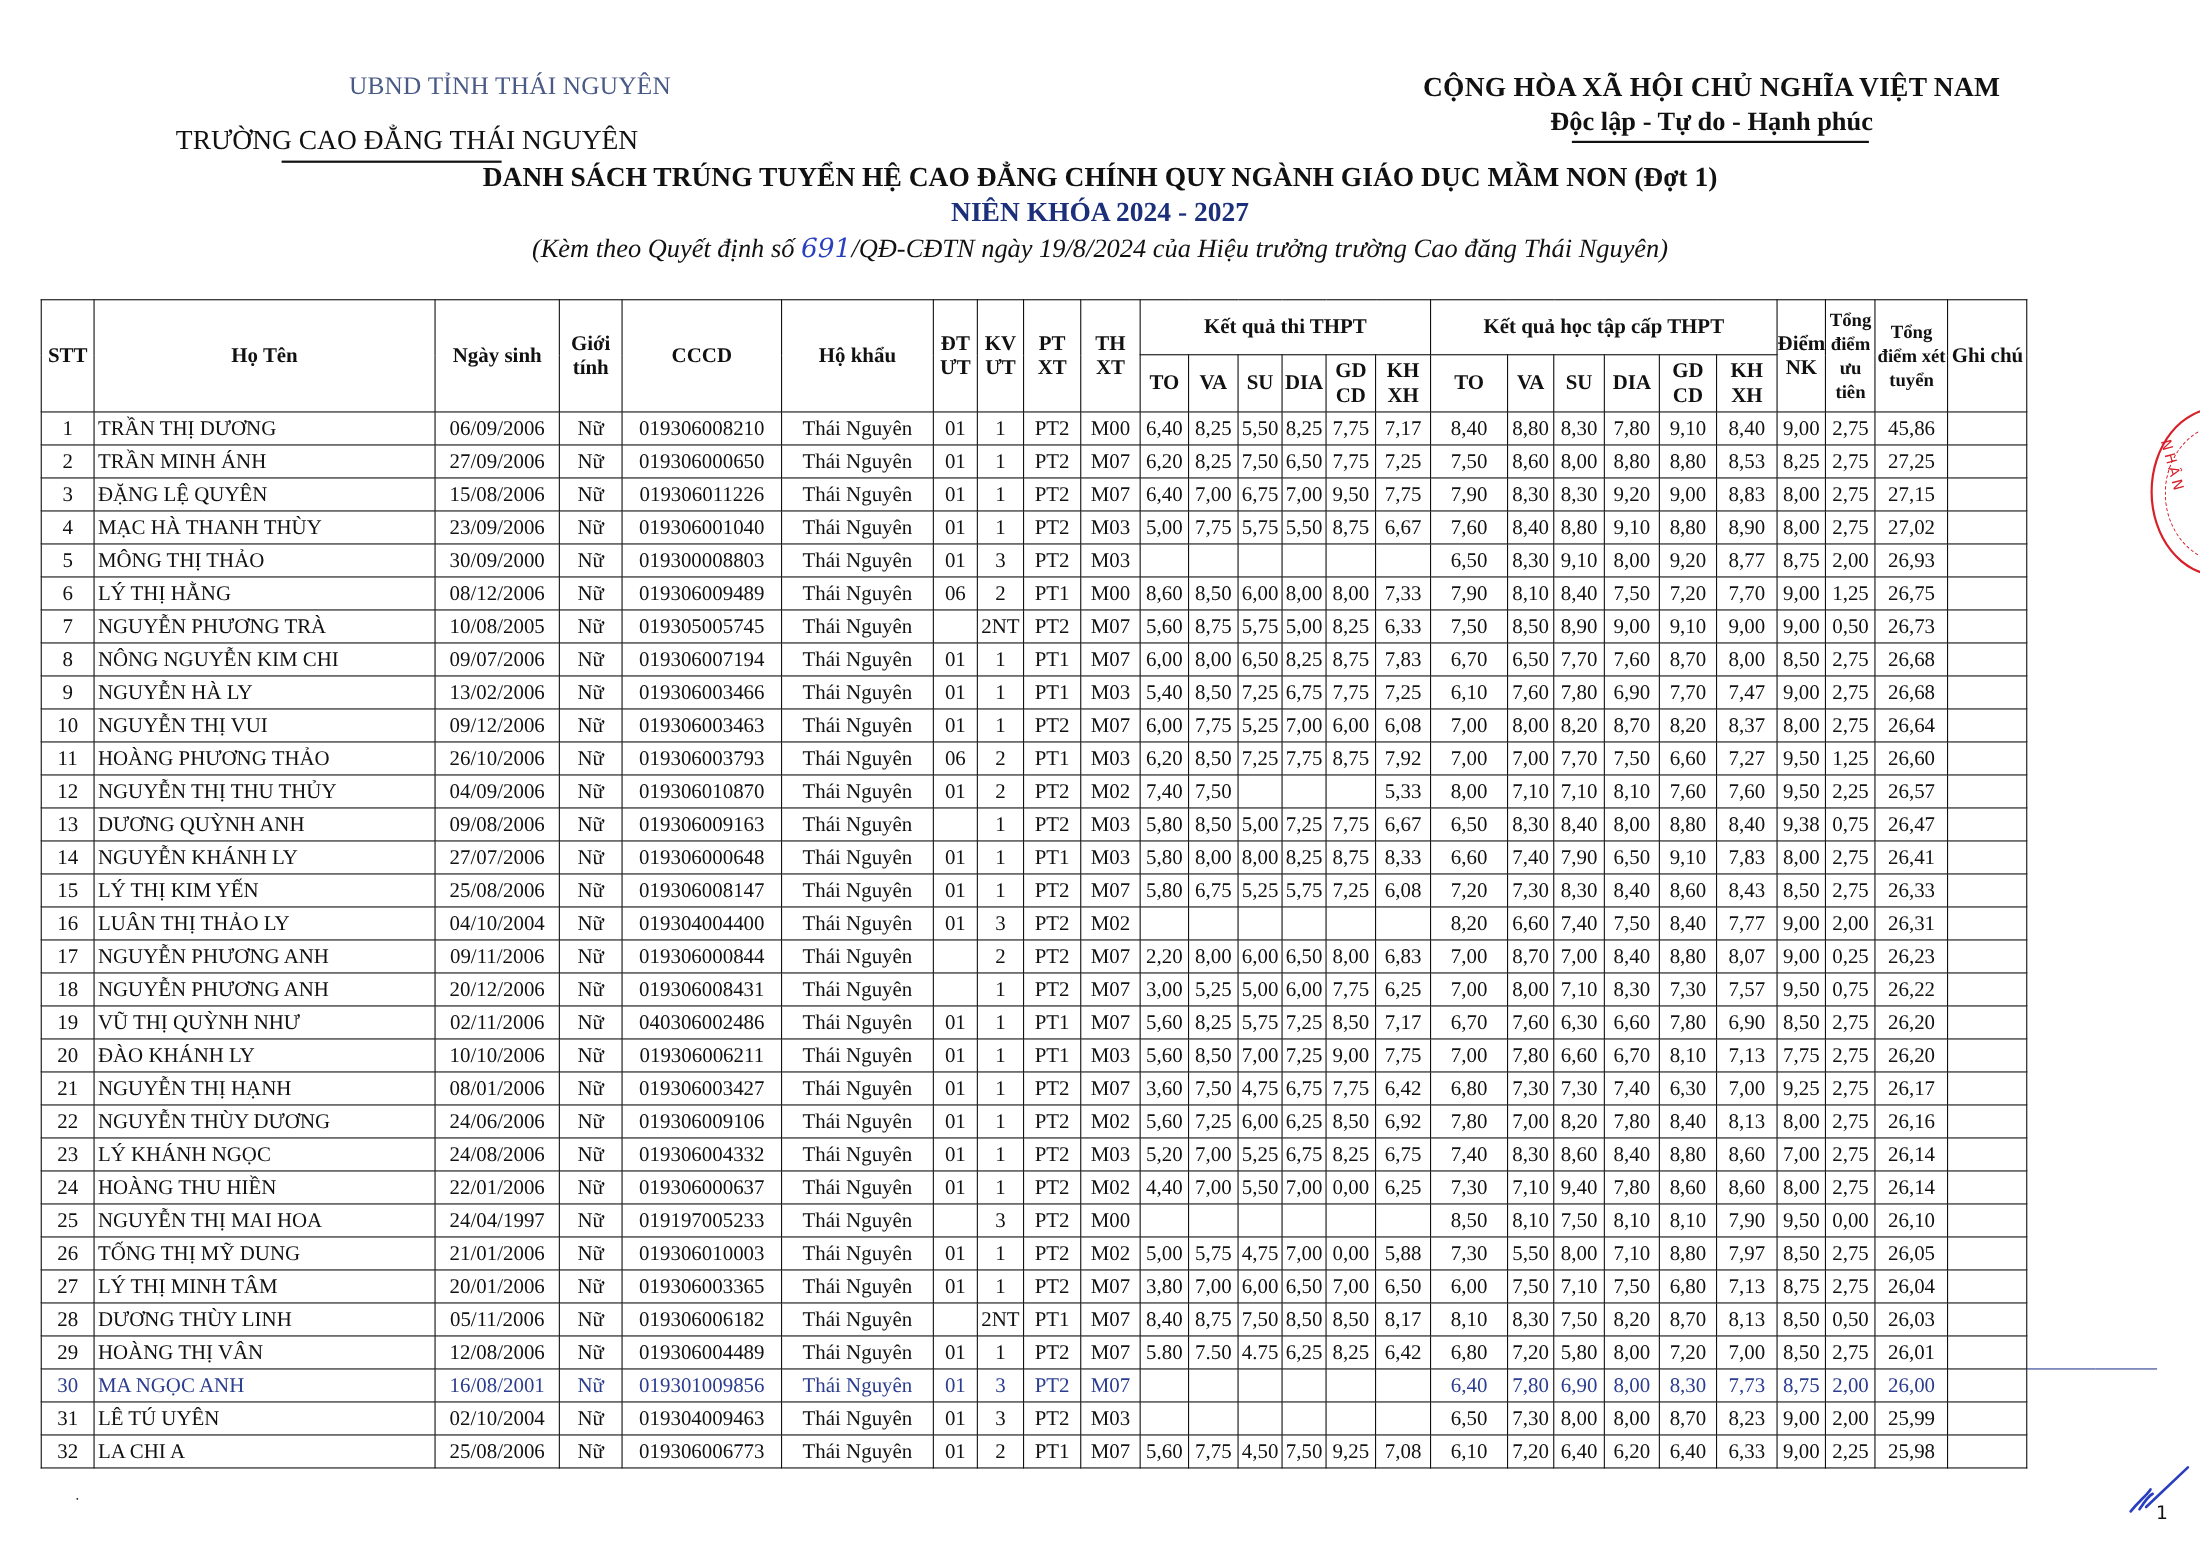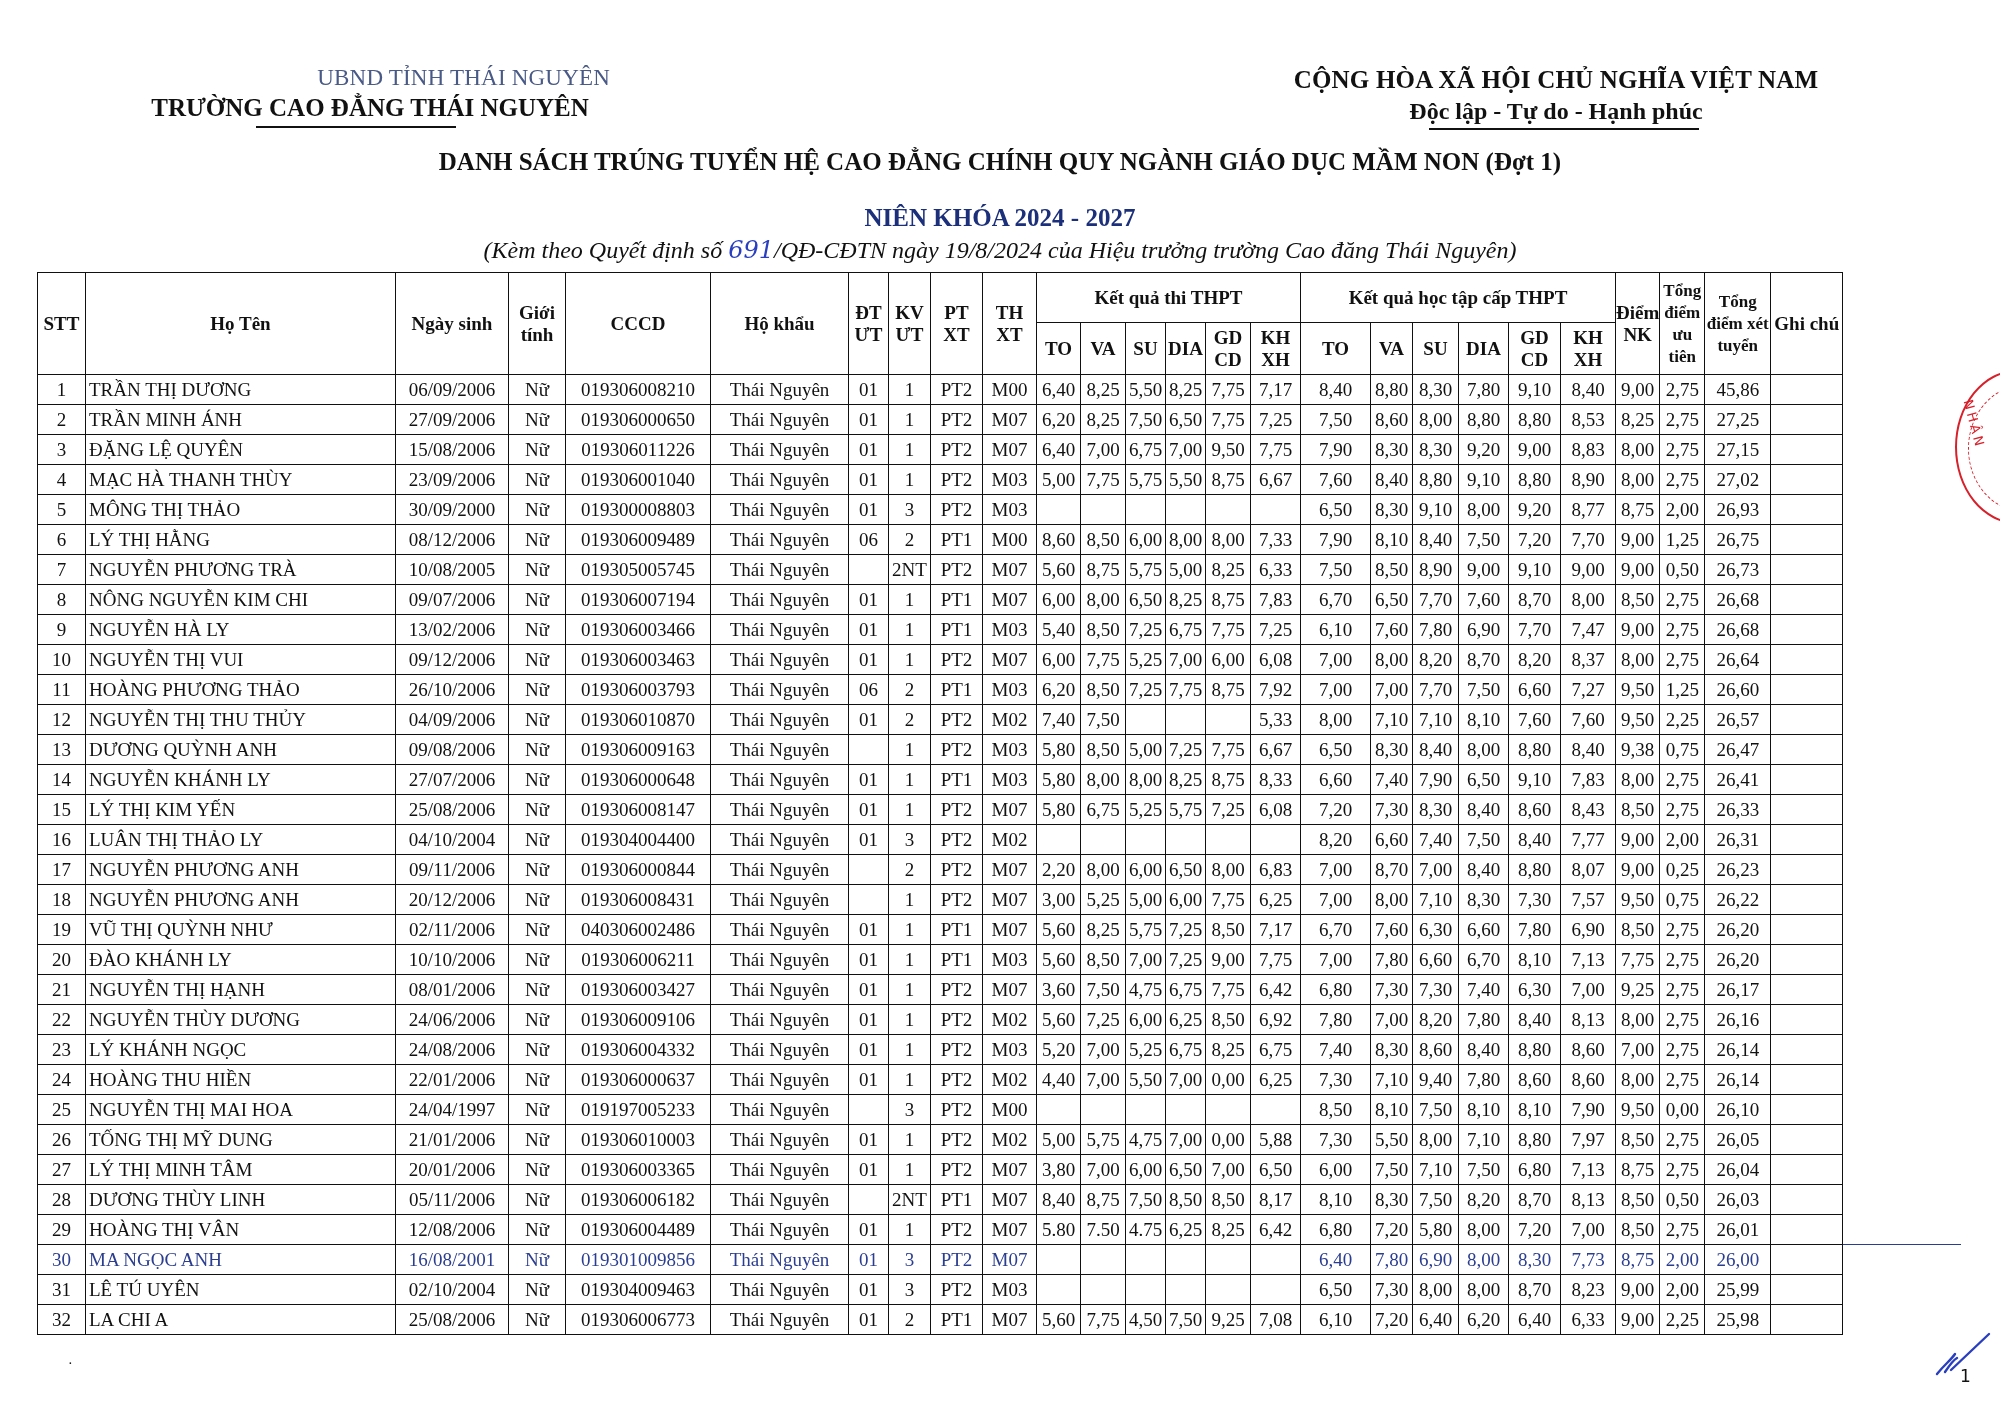--- a/index.html
+++ b/index.html
@@ -1,28 +1,28 @@
 <!DOCTYPE html>
 <html><head>
 <meta charset="utf-8">
 <style>
   html, body { margin:0; padding:0; background:#ffffff; }
   body { width:2000px; height:1424px; position:relative; overflow:hidden;
          font-family:"Liberation Serif", "DejaVu Serif", serif; color:#111; }
   .hdr-left { position:absolute; left:130px; top:64px; width:480px; text-align:center; }
   .agency { font-size:23px; color:#4a5a86; letter-spacing:0.2px; line-height:28px;text-align:right; }
-  .school { font-size:25px; font-weight:bold; line-height:32px; }
+  .school { font-size:25px; font-weight:normal; line-height:32px;margin-top:20px; }
   .uline-l { width:200px; height:0; border-top:2px solid #111; margin:2px auto 0 auto; position:relative; left:-14px;}
   .hdr-right { position:absolute; left:1256px; top:64px; width:600px; text-align:center; }
   .nation { font-size:25px; font-weight:bold; line-height:32px; letter-spacing:0.2px; }
   .motto { font-size:24px; font-weight:bold; line-height:30px; }
   .uline-r { width:270px; height:0; border-top:2px solid #111; margin:2px auto 0 auto; position:relative; left:8px; }
   .title-block { position:absolute; left:0; top:146px; width:2000px; text-align:center; }
   .title { font-size:25px; font-weight:bold; line-height:32px; }
-  .subtitle { font-size:25px; font-weight:bold; color:#1b2f7a; line-height:32px;margin-top:24px; }
+  .subtitle { font-size:25px; font-weight:bold; color:#1b2f7a; line-height:32px; }
   .note { font-size:24px; font-style:italic; line-height:32px; }
   .note .hand { color:#2a3fbf; font-family:"DejaVu Serif", serif; font-style:italic; }
 
   table.grid { position:absolute; left:37px; top:272px; border-collapse:collapse; table-layout:fixed; }
   table.grid th, table.grid td { border:1.6px solid #111; padding:0; text-align:center; vertical-align:middle; overflow:hidden; white-space:nowrap; }
   table.grid th { font-weight:bold; font-size:19px; line-height:22px; }
   table.grid td { font-size:19px; height:29px; }
   table.grid td.name { text-align:left; padding-left:3px; }
   tr.blue td { color:#2b3d8f; }
   tr.blue { border-top:1.6px solid #2b3d8f;margin-top:36px; }

